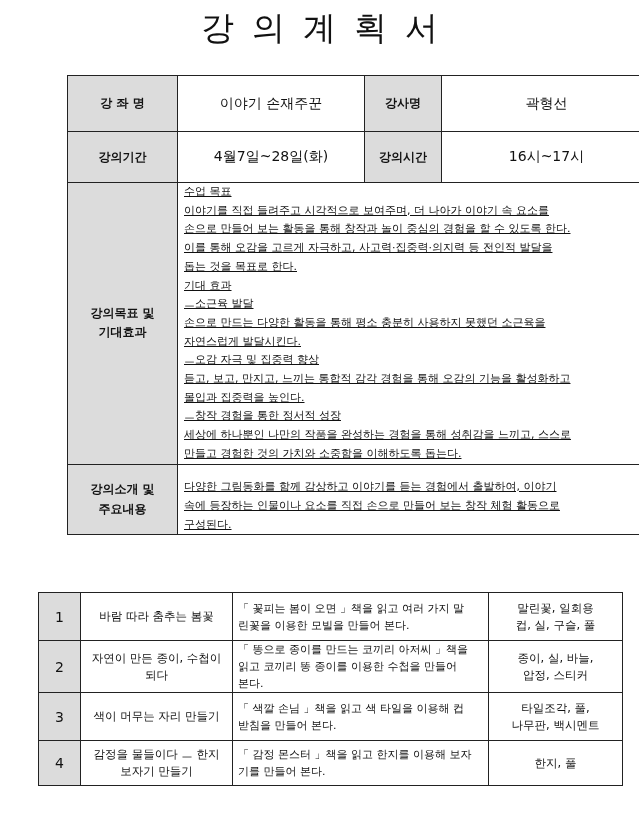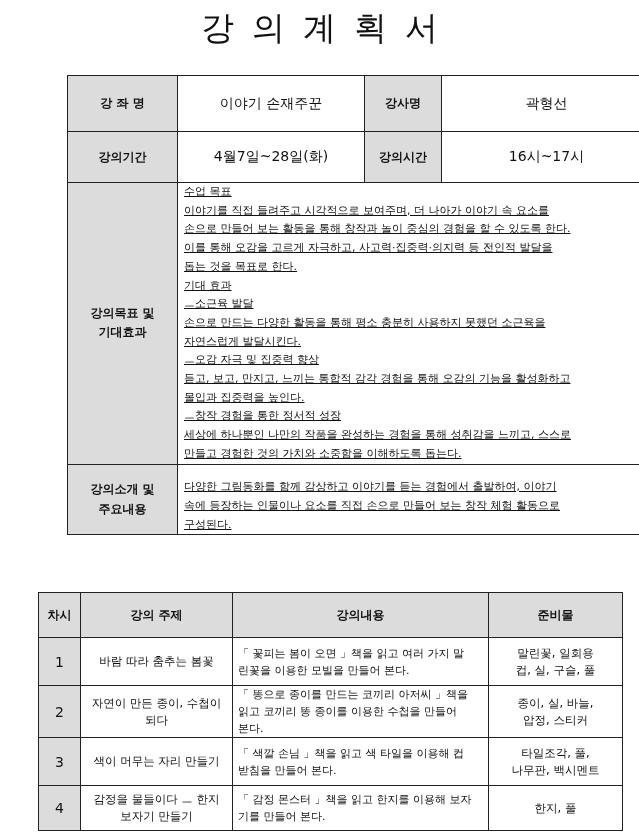--- a/index.html
+++ b/index.html
@@ -81,26 +81,20 @@
   </table>
 
 <table style="left:38px; top:592px; width:584px;">
   <colgroup>
     <col style="width:42px">
       <col style="width:152px">
       <col style="width:256px">
       <col style="width:134px">
   </colgroup>
   <tbody>
-      <tr style="height:45px">
-    <td class="gray lbl">차시</td>
-    <td class="gray lbl">강의 주제</td>
-    <td class="gray lbl">강의내용</td>
-    <td class="gray lbl">준비물</td>
-  </tr>
 
   <tr style="height:48px">
     <td class="gray num">1</td>
     <td class="cell-c">
       <div>바람 따라 춤추는 봄꽃</div>
     </td>
     <td class="cell-l">
       <div>「 꽃피는 봄이 오면 」책을 읽고 여러 가지 말</div>
       <div>린꽃을 이용한 모빌을  만들어 본다.</div>
     </td>

